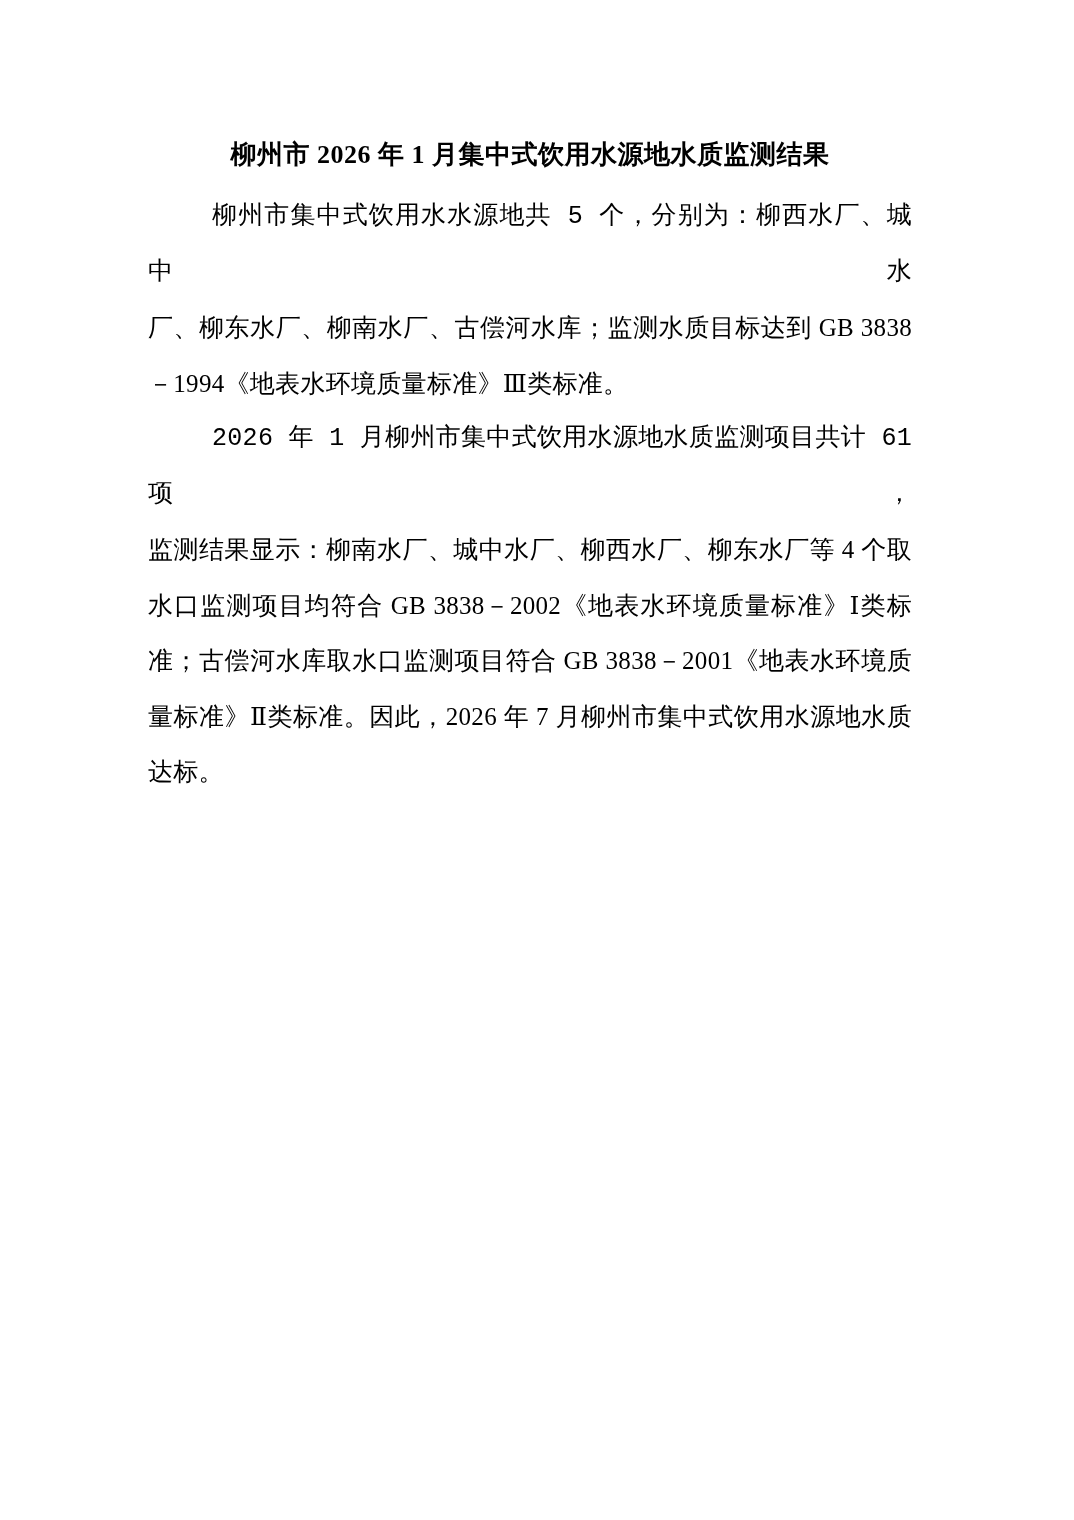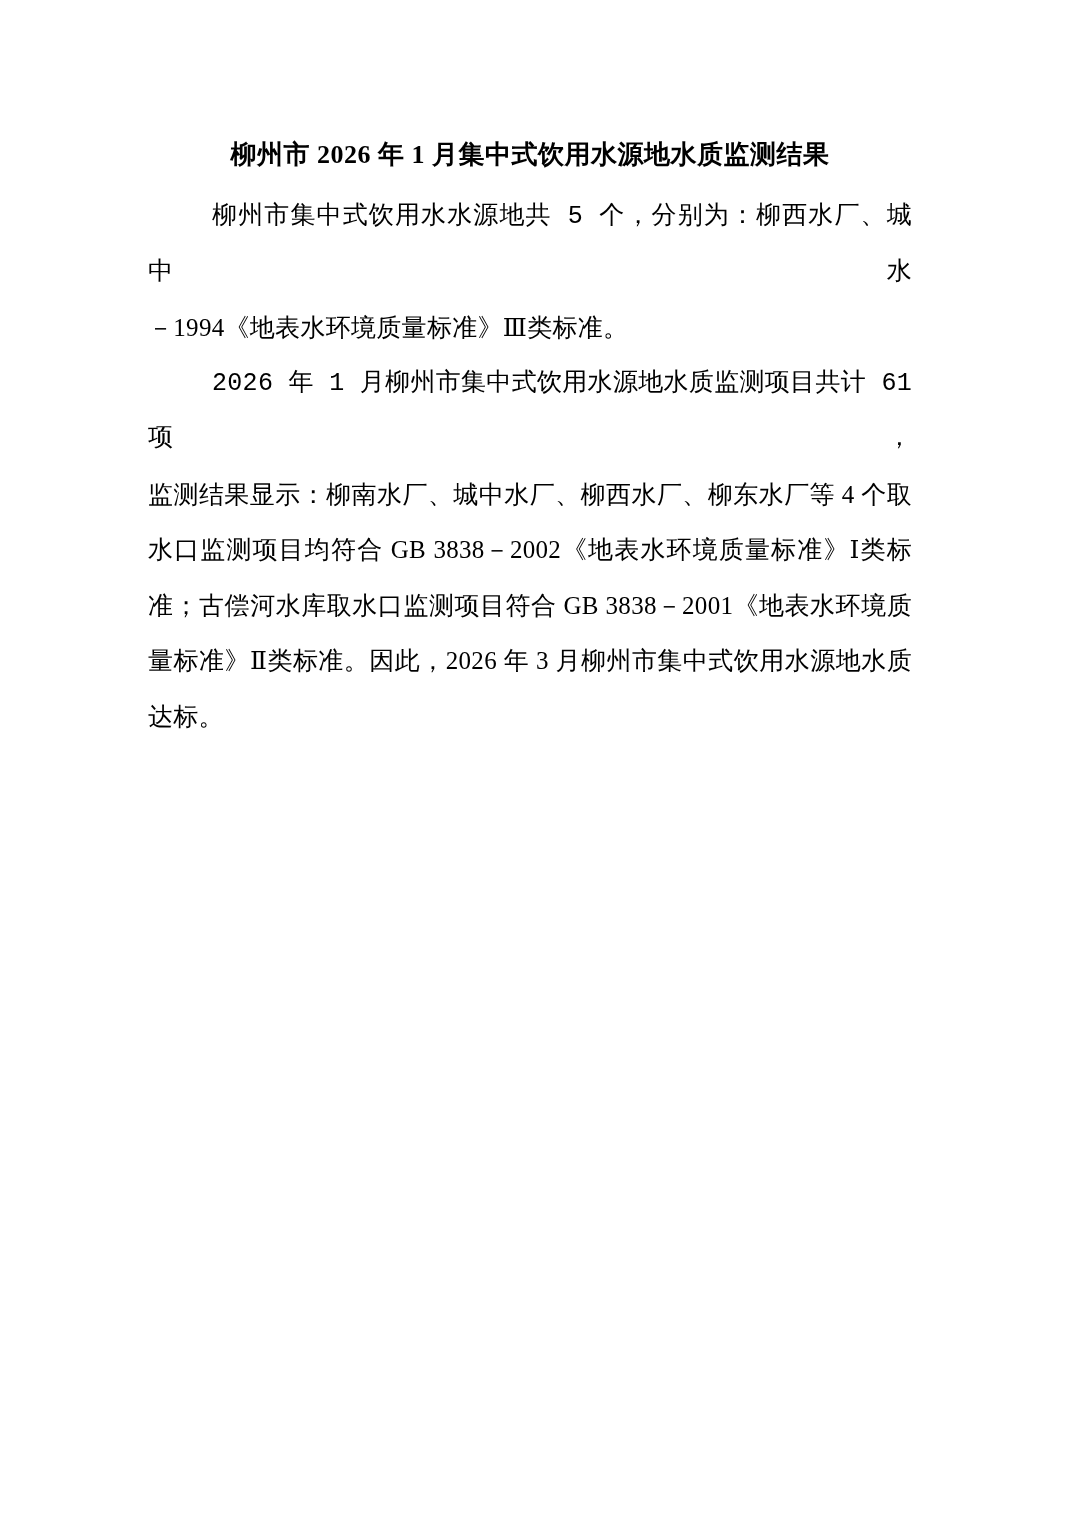--- a/index.html
+++ b/index.html
@@ -54,25 +54,26 @@
 </style>
 </head>
 <body>
 
 <div class="page">
   <div class="content">
     <div class="doc-title">柳州市 2026 年 1 月集中式饮用水源地水质监测结果</div>
     <div id="paragraphs">
         <div class="paragraph">
           <div class="doc-line indent stretch">柳州市集中式饮用水水源地共 5 个，分别为：柳西水厂、城中水</div>
+          <div class="doc-line stretch">厂、柳东水厂、柳南水厂、古偿河水库；监测水质目标达到 GB 3838</div>
           <div class="doc-line">－1994《地表水环境质量标准》Ⅲ类标准。</div>
         </div>
         <div class="paragraph">
           <div class="doc-line indent stretch">2026 年 1 月柳州市集中式饮用水源地水质监测项目共计 61 项，</div>
           <div class="doc-line stretch">监测结果显示：柳南水厂、城中水厂、柳西水厂、柳东水厂等 4 个取</div>
           <div class="doc-line stretch">水口监测项目均符合 GB 3838－2002《地表水环境质量标准》Ⅰ类标</div>
           <div class="doc-line stretch">准；古偿河水库取水口监测项目符合 GB 3838－2001《地表水环境质</div>
-          <div class="doc-line stretch">量标准》Ⅱ类标准。因此，2026 年 3 月柳州市集中式饮用水源地水质</div>
+          <div class="doc-line stretch">量标准》Ⅱ类标准。因此，2026 年 7 月柳州市集中式饮用水源地水质</div>
           <div class="doc-line">达标。</div>
         </div>
       </div>
   </div>
 </div>
 
 </body></html>

